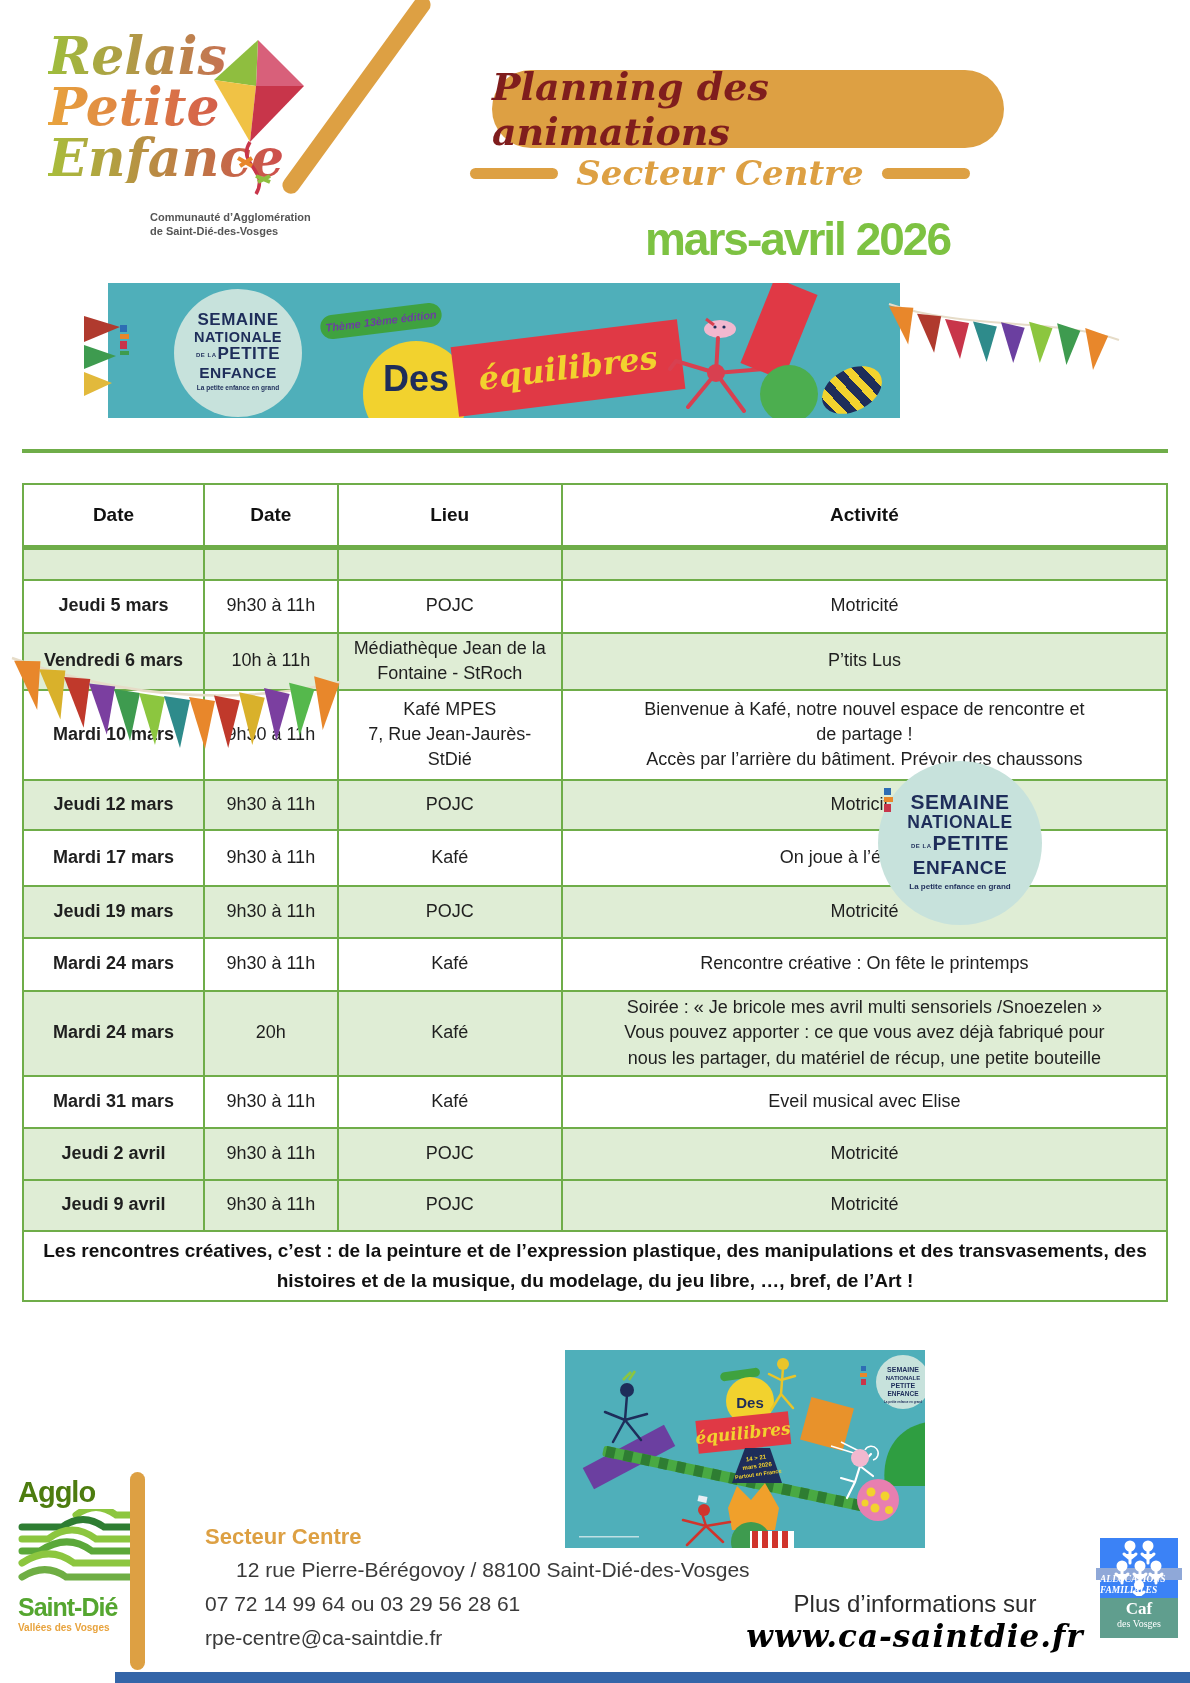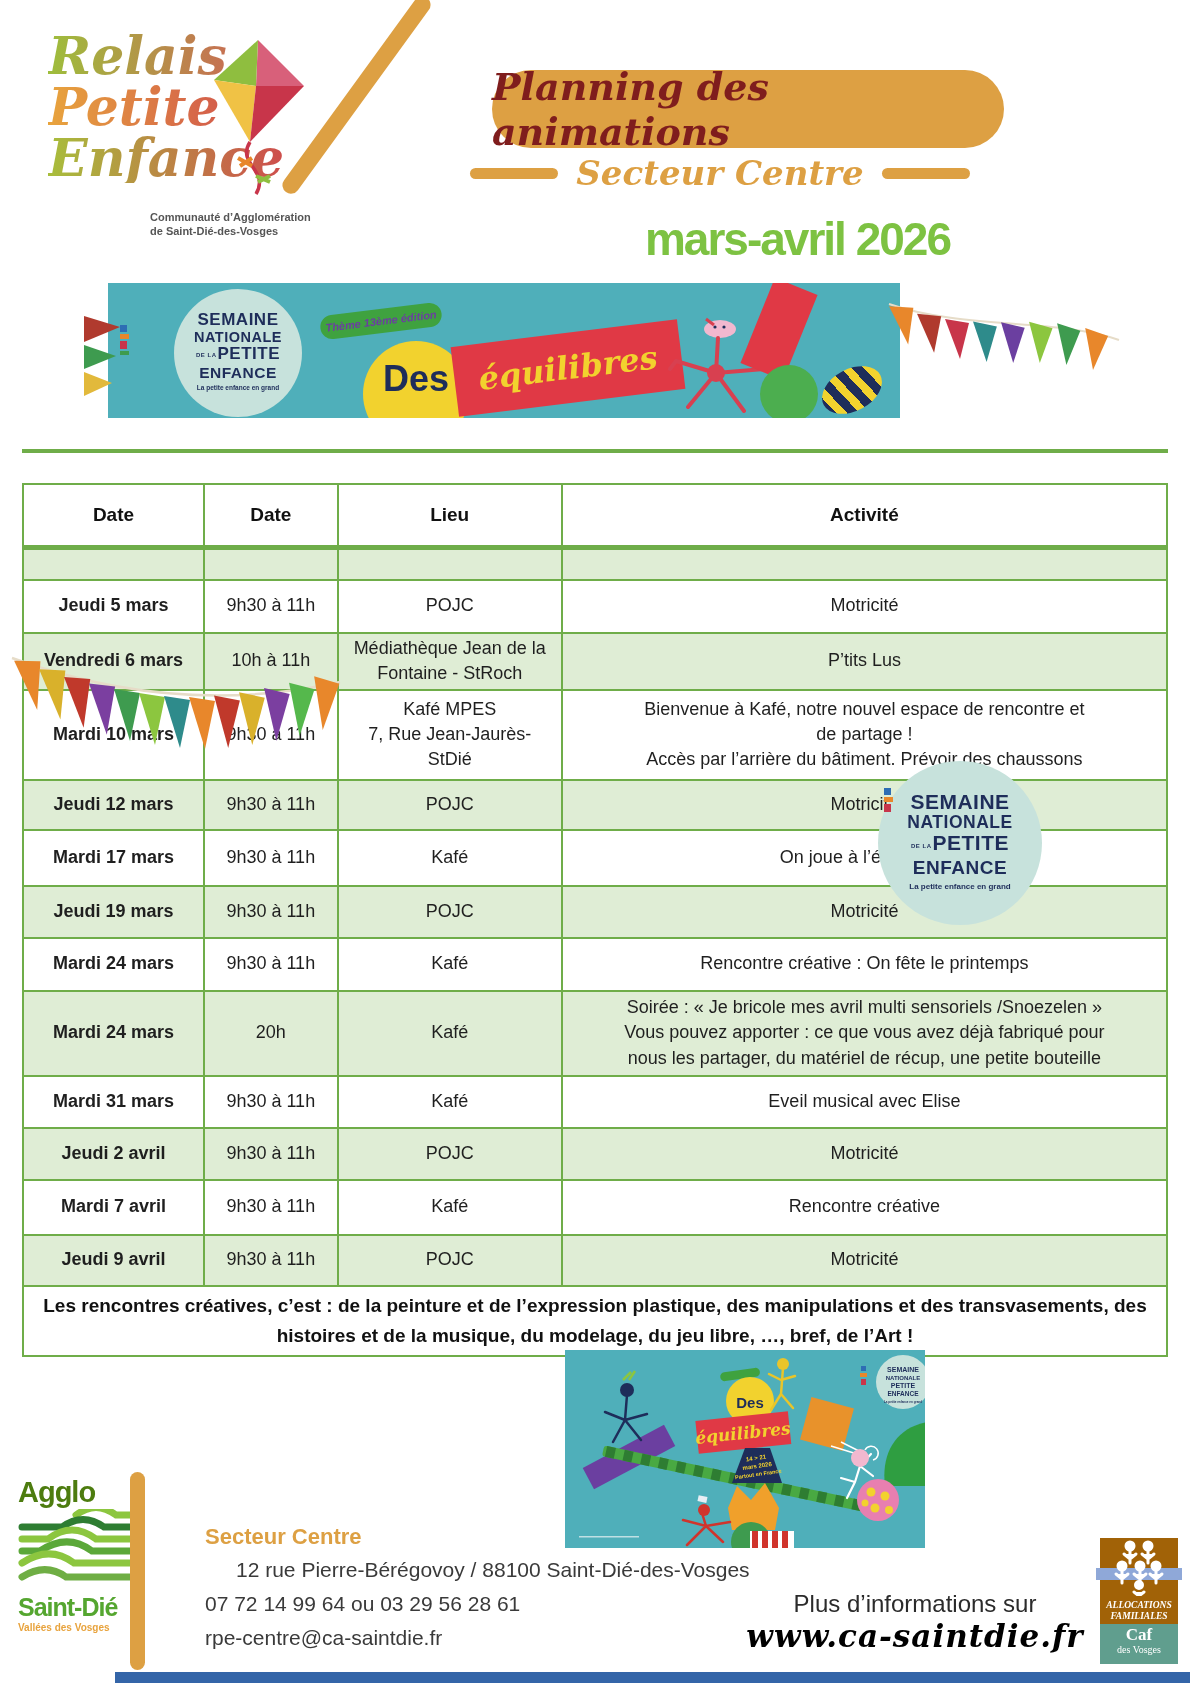--- a/index.html
+++ b/index.html
@@ -80,21 +80,21 @@
   .agglo-name{font-size:25px;font-weight:bold;color:#55a630;letter-spacing:-1px;margin-top:2px;}
   .agglo-sub{font-size:10px;font-weight:bold;color:#e8a33d;}
   .divider{left:130px;top:1472px;width:15px;height:198px;background:#dda043;border-radius:8px;}
   .sector{left:205px;top:1524px;font-size:22px;color:#dda043;font-weight:bold;}
   .addr{left:205px;top:1558px;font-size:21px;color:#3a3a3a;margin-left:31px;}
   .phone{left:205px;top:1592px;font-size:21px;color:#3a3a3a;}
   .email{left:205px;top:1626px;font-size:21px;color:#3a3a3a;}
   .info-label{left:760px;top:1590px;width:310px;text-align:center;font-size:24px;color:#2b2b2b;}
   .website{left:745px;top:1618px;width:340px;text-align:center;font-size:31px;color:#000;letter-spacing:1px;}
   .caf{left:1100px;top:1538px;width:78px;}
-  .caf-top{background:#a16207;height:86px;position:relative;text-align:center;}
+  .caf-top{background:#3b82f6;height:60px;position:relative;}
   .caf-band{position:absolute;left:-4px;right:-4px;top:30px;height:12px;background:#8fa8d8;}
   .caf-alloc{position:absolute;left:0;right:0;bottom:3px;color:#fff;font-family:"Liberation Serif",serif;
              font-style:italic;font-weight:bold;font-size:9.5px;line-height:10.5px;}
   .caf-bot{background:#609e8e;height:38px;text-align:center;color:#fff;padding-top:2px;}
   .caf-name{font-family:"Liberation Serif",serif;font-weight:bold;font-size:17px;line-height:18px;display:block;}
   .caf-dept{font-family:"Liberation Serif",serif;font-size:10px;display:block;}
   .bottom-bar{left:115px;top:1672px;width:1075px;height:11px;background:#3465a8;}
 </style>
 </head>
 <body>
@@ -283,26 +283,20 @@
           <td class="col-date">Mardi 31 mars</td>
           <td class="col-heure">9h30 à 11h</td>
           <td class="col-lieu">Kafé</td>
           <td class="col-activite">Eveil musical avec Elise</td>
         </tr>
         <tr class="shade" style="height: 52px;">
           <td class="col-date">Jeudi 2 avril</td>
           <td class="col-heure">9h30 à 11h</td>
           <td class="col-lieu">POJC</td>
           <td class="col-activite">Motricité</td>
-        </tr>
-        <tr style="height: 55px;">
-          <td class="col-date">Mardi 7 avril</td>
-          <td class="col-heure">9h30 à 11h</td>
-          <td class="col-lieu">Kafé</td>
-          <td class="col-activite">Rencontre créative</td>
         </tr>
         <tr class="shade" style="height: 51px;">
           <td class="col-date">Jeudi 9 avril</td>
           <td class="col-heure">9h30 à 11h</td>
           <td class="col-lieu">POJC</td>
           <td class="col-activite">Motricité</td>
         </tr>
       </tbody>
     <tfoot>
       <tr class="note">

